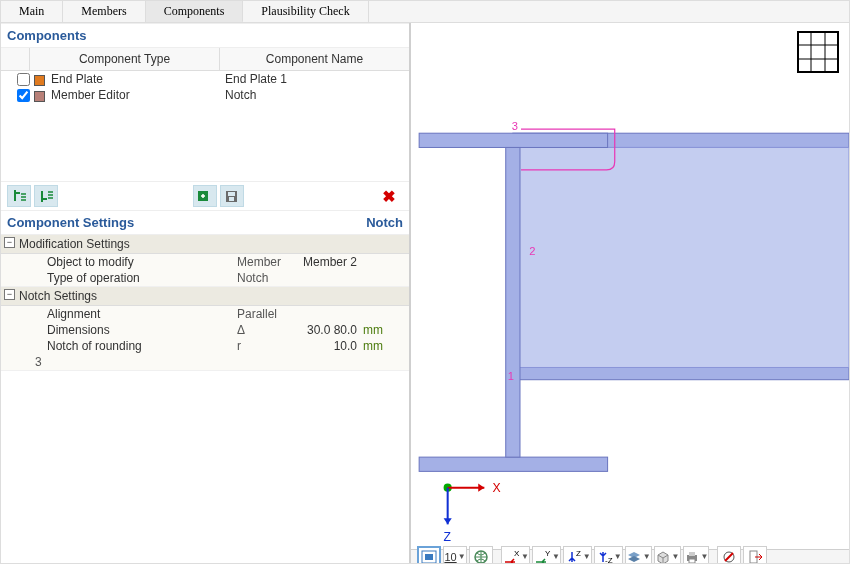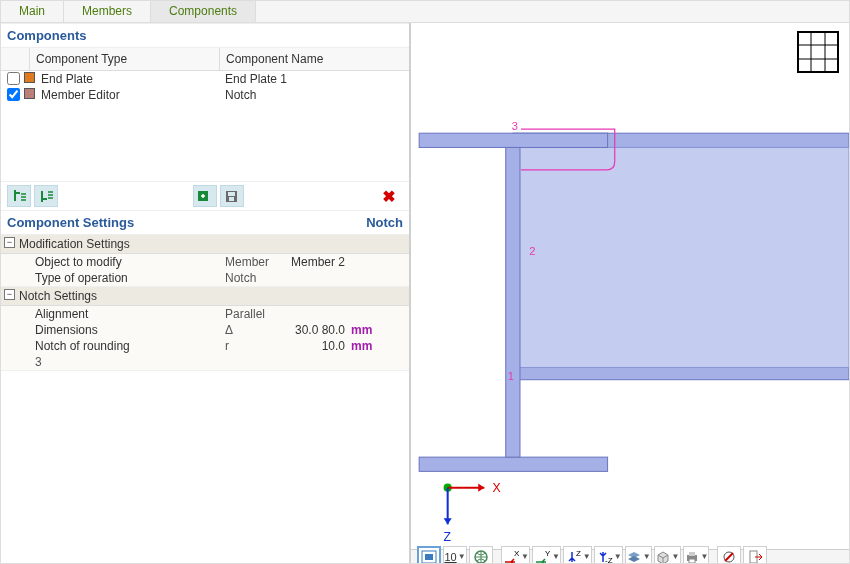--- a/index.html
+++ b/index.html
@@ -1,59 +1,59 @@
 <!DOCTYPE html>
 <html><head>
 <meta charset="utf-8">
 <style>
   * { box-sizing: border-box; margin: 0; padding: 0; }
   html, body { width: 850px; height: 564px; font-family: "Segoe UI", Tahoma, sans-serif; font-size: 12px; background: #fff; color: #333; }
   .app { display: flex; flex-direction: column; width: 100%; height: 100%; border: 1px solid #ddd; }
 
   
   .tabs { display: flex; background: #f5f5f5; border-bottom: 1px solid #ddd; height: 22px; }
-  .tab { padding: 3px 18px; border-right: 1px solid #ddd; cursor: pointer; font-size: 12px; color: #4d7c0f; }
+  .tab { padding: 3px 18px; border-right: 1px solid #ddd; cursor: pointer; font-size: 12px; color: #000000; font-family: Liberation Serif, serif; }
   .tab.active { background: #e8e8e8; border-bottom: 1px solid #e8e8e8; }
 
   .main { display: flex; flex: 1; overflow: hidden; }
 
   
   .left { width: 410px; display: flex; flex-direction: column; border-right: 2px solid #cfcfcf; background: #fff; }
   .panel-title { font-weight: 600; color: #2a5a9a; padding: 4px 6px; font-size: 13px; background: #fff; border-top: 1px solid #eee; border-bottom: 1px solid #eee; }
   .panel-title.with-right { display: flex; justify-content: space-between; }
 
   
   .comp-table { display: flex; flex-direction: column; }
   .comp-header { display: flex; background: #f8f8f8; border-bottom: 1px solid #ddd; }
-  .comp-header > div { padding: 4px 6px; text-align: left; font-size: 12px; }
+  .comp-header > div { padding: 4px 6px; text-align: center; font-size: 12px; }
   .chk-col { width: 28px; }
   .type-col { flex: 1; border-right: 1px solid #ddd; border-left: 1px solid #ddd; }
   .name-col { flex: 1; }
-  .comp-row { display: flex; align-items: flex-start; padding: 1px 6px; }
+  .comp-row { display: flex; align-items: flex-end; padding: 1px 16px; }
   .comp-row input[type=checkbox] { margin-right: 4px; }
   .swatch { width: 11px; height: 11px; display: inline-block; margin-right: 4px; border: 1px solid #555; }
   .comp-row .ctype { flex: 1; padding-left: 2px; }
   .comp-row .cname { flex: 1; padding-left: 6px; }
   .comp-body { height: 110px; }
 
   
   .tool-strip { display: flex; align-items: center; padding: 3px 6px; background: #fff; border-top: 1px solid #eee; }
   .spacer { flex: 1; }
   .tbtn { min-width: 22px; height: 22px; padding: 0 3px; display: inline-flex; align-items: center; justify-content: center; border: 1px solid transparent; margin-right: 3px; cursor: pointer; }
   .tbtn.box { background: #d8e8ef; border: 1px solid #c0dae5; }
 
   
   .settings { flex: 1; overflow: auto; }
   .grp-head { background: #eceae1; padding: 2px 4px 2px 18px; position: relative; font-size: 12px; border-bottom: 1px solid #ddd; }
   .toggle { position: absolute; left: 3px; top: 2px; width: 11px; height: 11px; border: 1px solid #777; display: inline-flex; align-items: center; justify-content: center; font-size: 9px; line-height: 9px; cursor: pointer; background: #fff; }
   .prop-row { display: flex; padding: 1px 4px 1px 34px; align-items: center; }
-  .prop-row .plabel { width: 190px; }
+  .prop-row .plabel { width: 190px; margin-left: 12px; }
   .prop-row .psym { width: 36px; text-align: left; color: #555; }
   .prop-row .pval { width: 90px; text-align: right; padding-right: 6px; }
-  .prop-row .punit { width: 36px; color: #a21caf; font-weight: bold; }
+  .prop-row .punit { width: 36px; color: #4d7c0f; }
   .prop-block { border-bottom: 1px solid #f0f0f0; }
   .settings-body { background: #fbfaf6; }
 
   
   .right { flex: 1; display: flex; flex-direction: column; }
   .viewport { flex: 1; position: relative; background: #fff; }
   svg.scene { position: absolute; inset: 0; width: 100%; height: 100%; }
   .grid-ico { position: absolute; top: 8px; right: 10px; width: 42px; height: 42px; border: 0; }
   .bottom-toolbar { height: 14px; display: flex; align-items: center; padding: 2px 6px; border-top: 1px solid #cfcfcf; background: #f5f5f5; }
   .bt { min-width: 24px; height: 22px; margin-right: 2px; border: 1px solid #cfcfcf; background: #fff; display: inline-flex; align-items: center; justify-content: center; cursor: pointer; font-size: 11px; position: relative; }
@@ -64,20 +64,21 @@
 </style>
 </head>
 <body>
 
 <div class="app">
 
   <div class="tabs">
     <div class="tab">Main</div>
     <div class="tab">Members</div>
     <div class="tab active">Components</div>
+    <div class="tab">Plausibility Check</div>
   </div>
 
   <div class="main">
 
     <div class="left">
 
       <div class="panel-title">Components</div>
 
       <div class="comp-table">
         <div class="comp-header">

